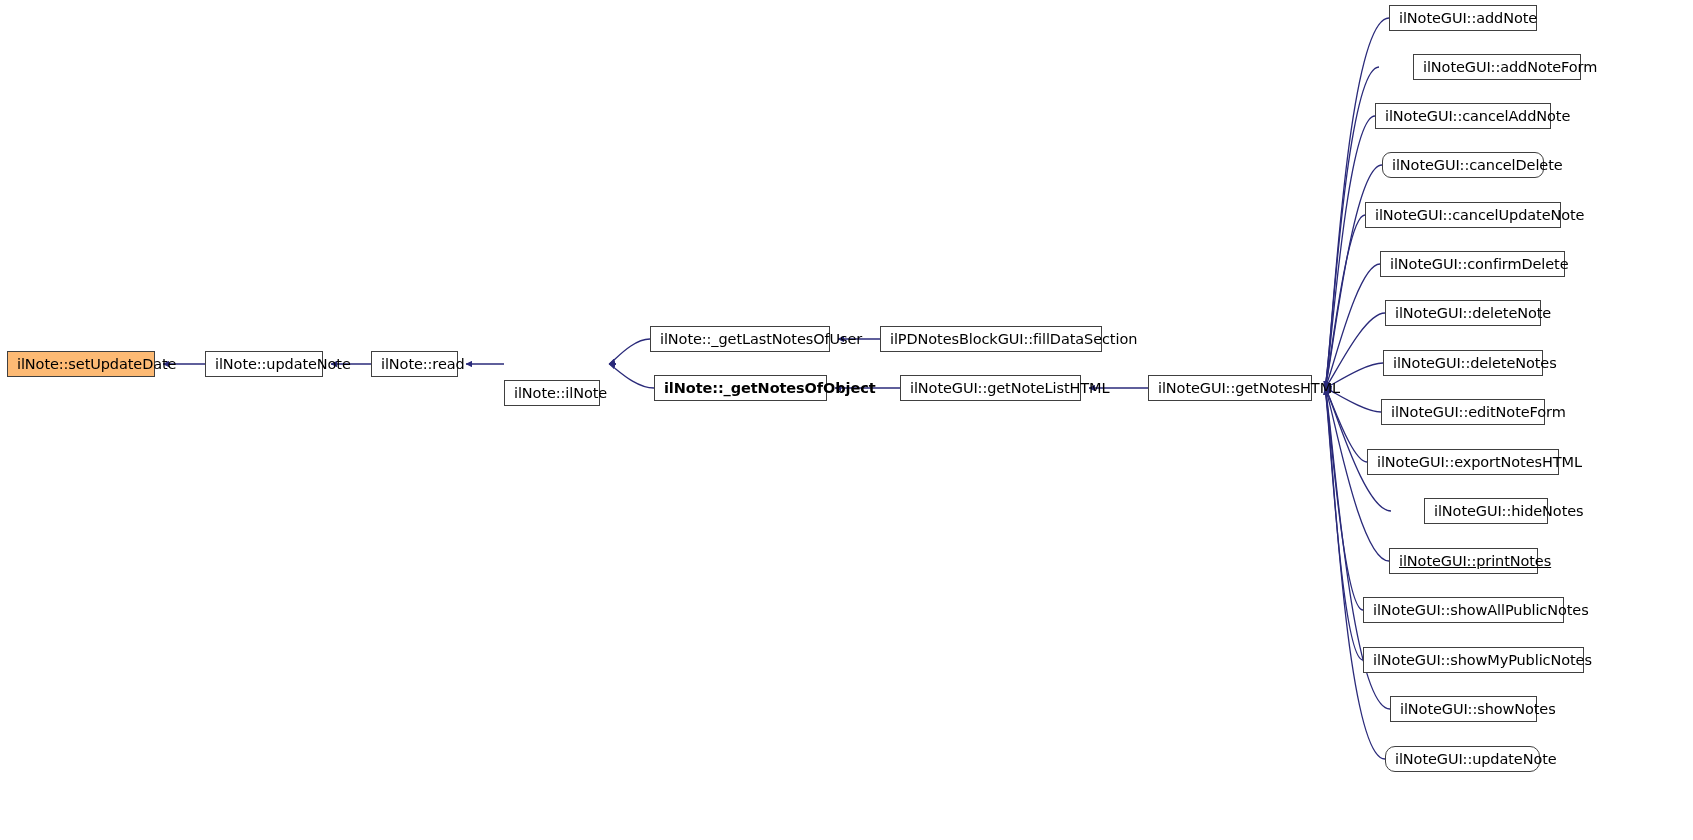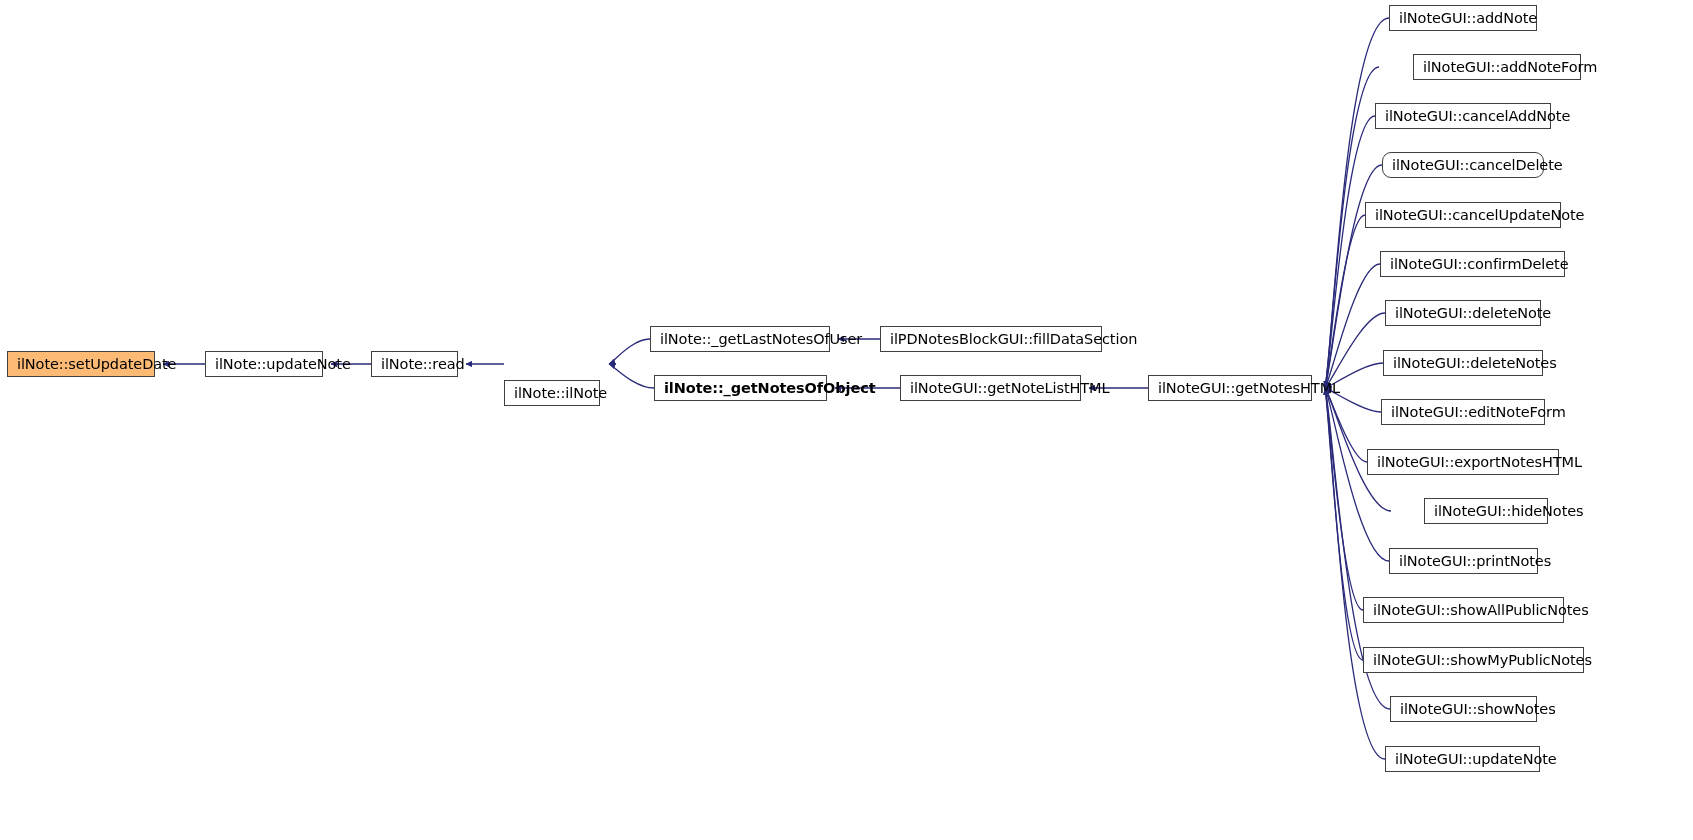--- a/index.html
+++ b/index.html
@@ -142,30 +142,30 @@
       </div>
       <div class="node" style="left: 1381px; top: 399px; width: 164px;">
         <span class="node-label">ilNoteGUI::editNoteForm</span>
       </div>
       <div class="node" style="left: 1367px; top: 449px; width: 192px;">
         <span class="node-label">ilNoteGUI::exportNotesHTML</span>
       </div>
       <div class="node" style="left: 1391px; top: 498px; width: 124px; margin-left: 33px;">
         <span class="node-label">ilNoteGUI::hideNotes</span>
       </div>
-      <div class="node" style="left: 1389px; top: 548px; width: 149px;">
+      <div class="node" style="left: 1389px; top: 548px; width: 149px; text-decoration: underline;">
         <span class="node-label">ilNoteGUI::printNotes</span>
       </div>
       <div class="node" style="left: 1363px; top: 597px; width: 201px;">
         <span class="node-label">ilNoteGUI::showAllPublicNotes</span>
       </div>
       <div class="node" style="left: 1363px; top: 647px; width: 221px;">
         <span class="node-label">ilNoteGUI::showMyPublicNotes</span>
       </div>
       <div class="node" style="left: 1390px; top: 696px; width: 147px;">
         <span class="node-label">ilNoteGUI::showNotes</span>
       </div>
-      <div class="node" style="left: 1385px; top: 746px; width: 155px;">
+      <div class="node" style="left: 1385px; top: 746px; width: 155px; border-radius: 10px;">
         <span class="node-label">ilNoteGUI::updateNote</span>
       </div>
     </div>
 
 </div>
 
 </body></html>

